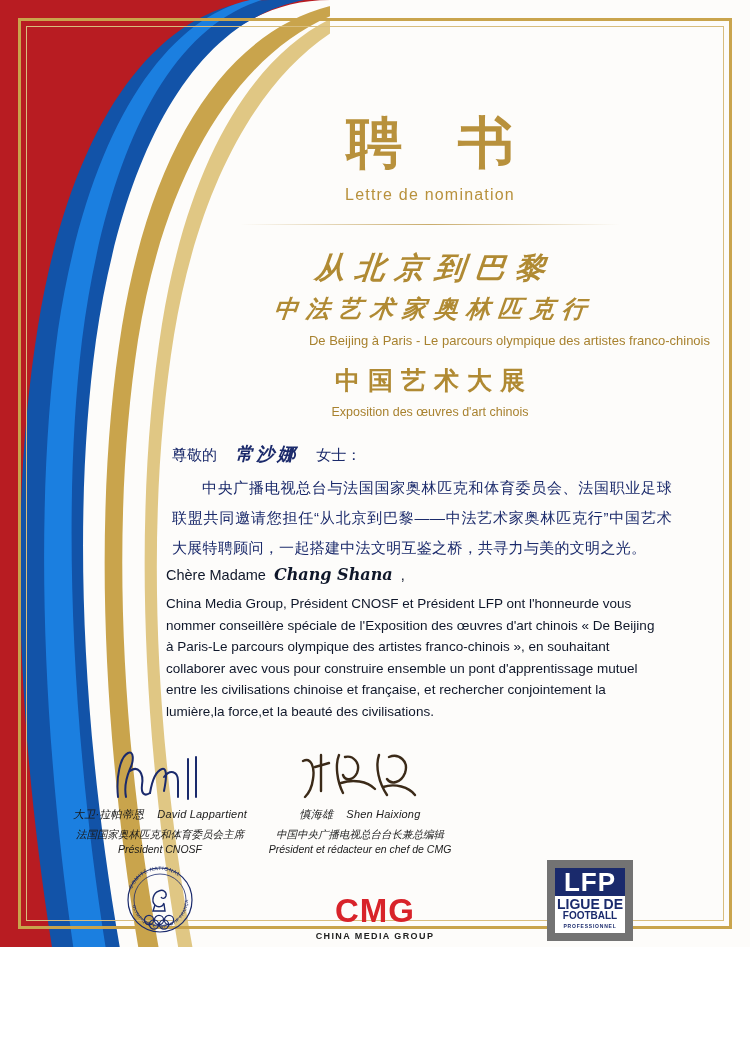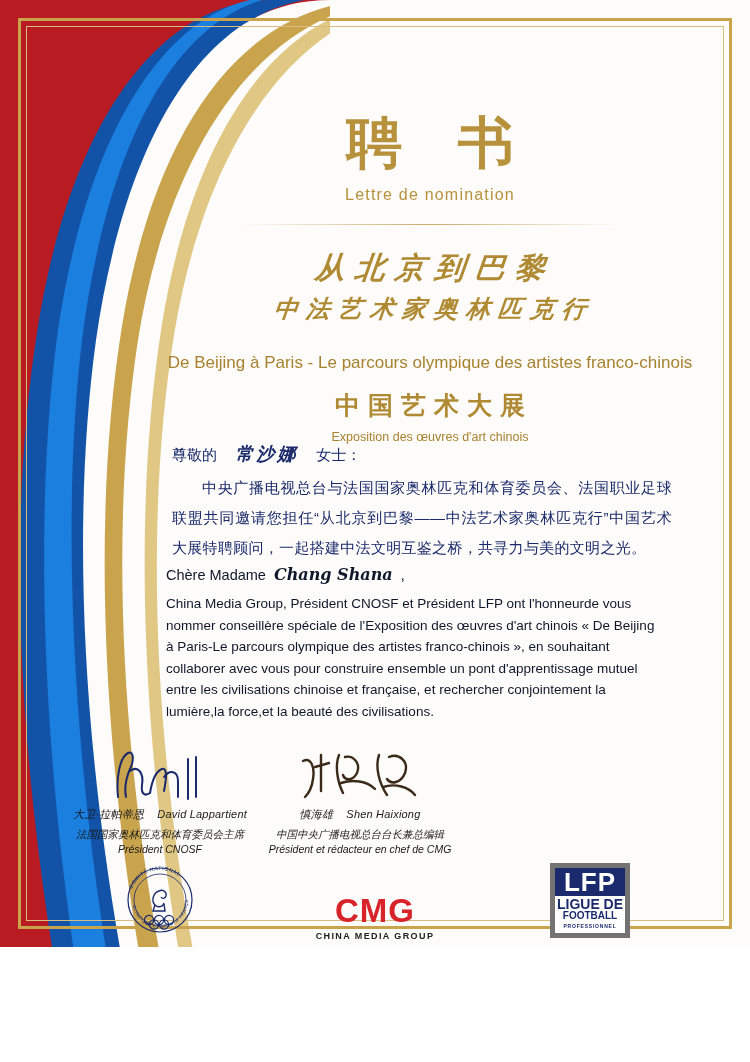--- a/index.html
+++ b/index.html
@@ -108,23 +108,24 @@
     font-size: 24px;
     color: #b08a33;
     letter-spacing: 8px;
     font-style: italic;
     font-weight: bold;
     text-indent: 8px;
     transform: skewX(-6deg);
     margin-top: 4px;
   }
   .exhibit-fr1 {
-    margin-top: 28px;
-    font-size: 17px;
+    margin-top: 8px;
+    font-size: 13px;
     color: #a8822f;
+    text-align: right;
   }
   .exhibit-cn2 {
     margin-top: 16px;
     font-family: "DejaVu Serif", serif;
     font-size: 25px;
     font-weight: bold;
     letter-spacing: 8px;
     color: #b08a33;
     text-indent: 8px;
   }
@@ -256,21 +257,21 @@
   }
   .cmg-sub {
     margin-top: 4px;
     font-size: 9px;
     font-weight: bold;
     color: #222;
     letter-spacing: 1.4px;
   }
   .lfp-logo {
     width: 70px;
-    border: 5px solid #737373;
+    border: 8px solid #737373;
     background: #fff;
     text-align: center;
     padding-bottom: 4px;
   }
   .lfp-top {
     background: #1a2a6c;
     color: #fff;
     font-size: 26px;
     font-weight: bold;
     line-height: 28px;

